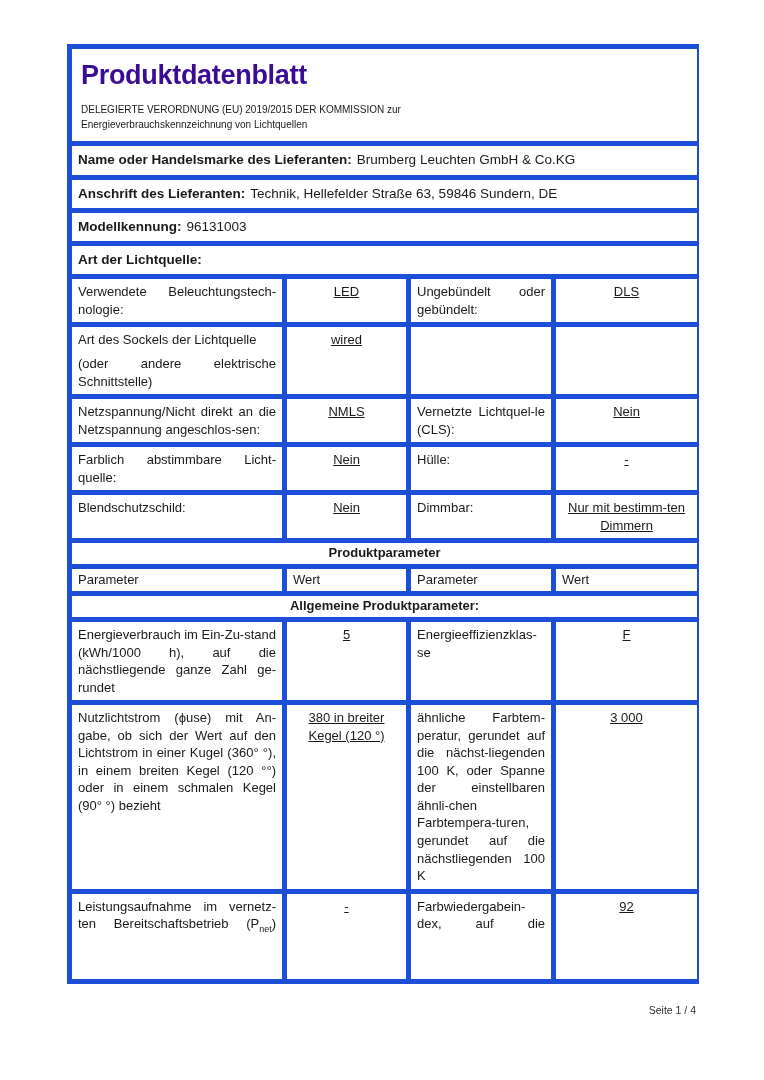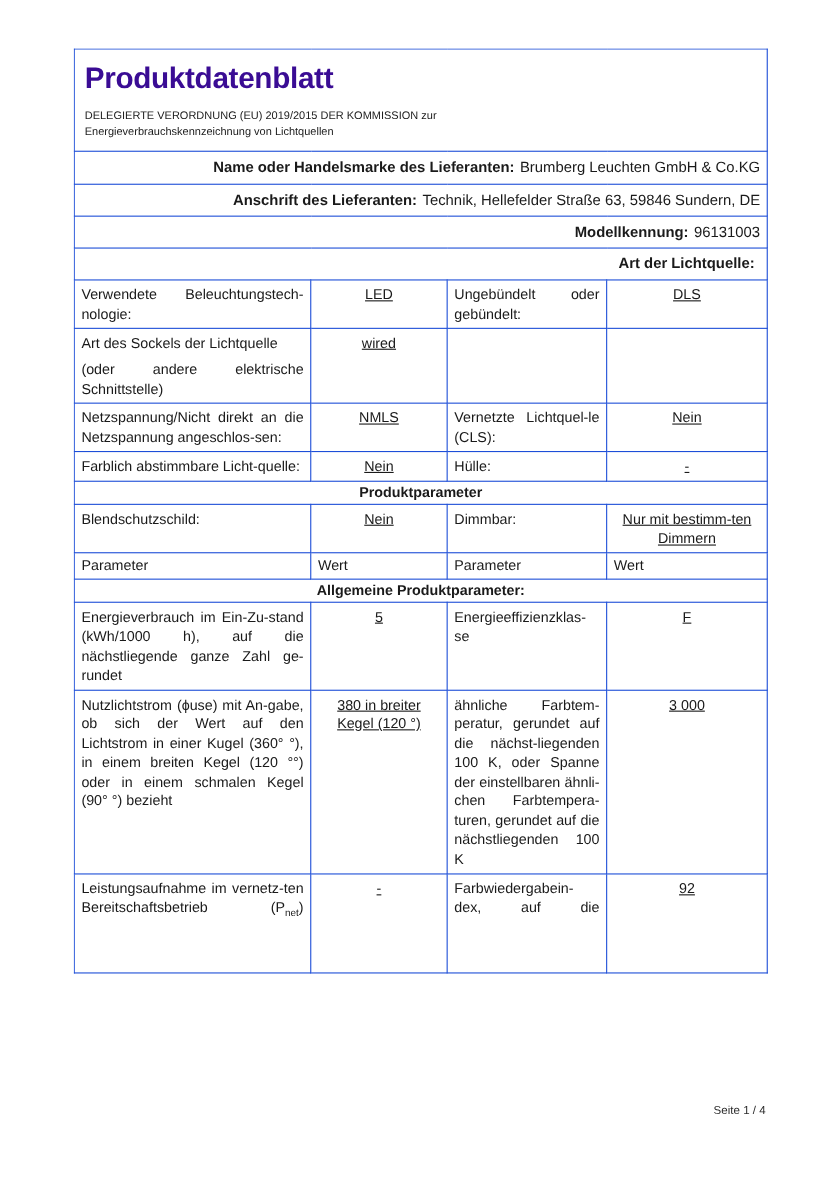--- a/index.html
+++ b/index.html
@@ -17,40 +17,40 @@
     width: 630px;
     border-collapse: collapse;
     table-layout: fixed;
   }
   col.w1 { width: 215px; }
   col.w2 { width: 124px; }
   col.w3 { width: 145px; }
   col.w4 { width: 146px; }
 
   td {
-    border: 1px solid #1d4ed8;
+    border: 5px solid #1d4ed8;
     vertical-align: top;
     padding: 4px 6px;
     font-size: 13px;
     line-height: 1.35;
   }
 
   
   td.hdr { padding: 6px 9px 9px 9px; }
   .title {
     font-size: 27px;
     font-weight: bold;
     color: #3a0c94;
     letter-spacing: -0.3px;
     margin: 2px 0 9px 0;
   }
   .sub { font-size: 10px; line-height: 1.5; }
 
   
-  td.info { padding: 5px 6px; font-size: 13.5px; text-align: right; }
+  td.info { padding: 5px 6px; font-size: 13.5px; }
   .lbl { font-weight: bold; margin-right: 5px; }
 
   
   td.c1, td.c3 { text-align: justify; }
   td.c2, td.c4 { text-align: center; text-decoration: underline; }
 
   td.sect {
     text-align: center;
     font-weight: bold;
     padding: 1px 6px 2px 6px;
@@ -134,28 +134,28 @@
       <td class="c3">Vernetzte Lichtquel-le (CLS):</td>
       <td class="c4">Nein</td>
     </tr>
     <tr>
       <td class="c1">Farblich abstimmbare Licht-quelle:</td>
       <td class="c2">Nein</td>
       <td class="c3">Hülle:</td>
       <td class="c4">-</td>
     </tr>
     <tr>
-      <td colspan="4" class="sect">Produktparameter</td>
-    </tr>
-
-    <tr>
       <td class="c1">Blendschutzschild:</td>
       <td class="c2">Nein</td>
       <td class="c3">Dimmbar:</td>
       <td class="c4">Nur mit bestimm-ten Dimmern</td>
+    </tr>
+
+    <tr>
+      <td colspan="4" class="sect">Produktparameter</td>
     </tr>
 
     <tr>
       <td class="phdr">Parameter</td>
       <td class="phdr">Wert</td>
       <td class="phdr">Parameter</td>
       <td class="phdr">Wert</td>
     </tr>
 
     <tr>

